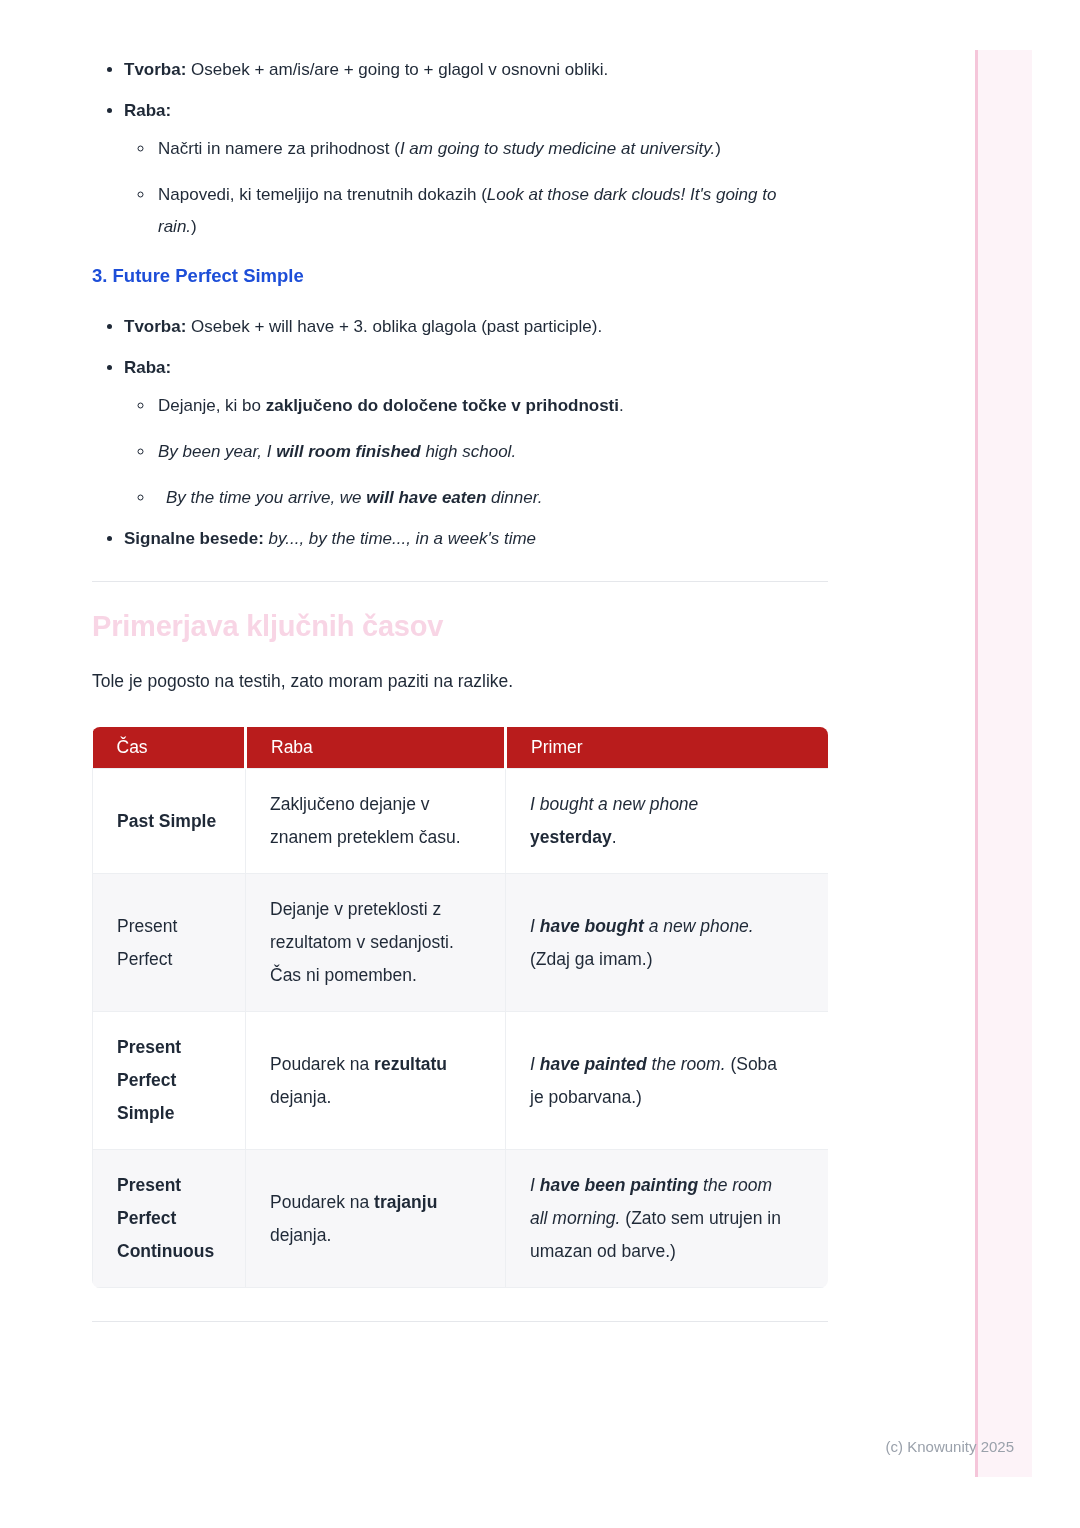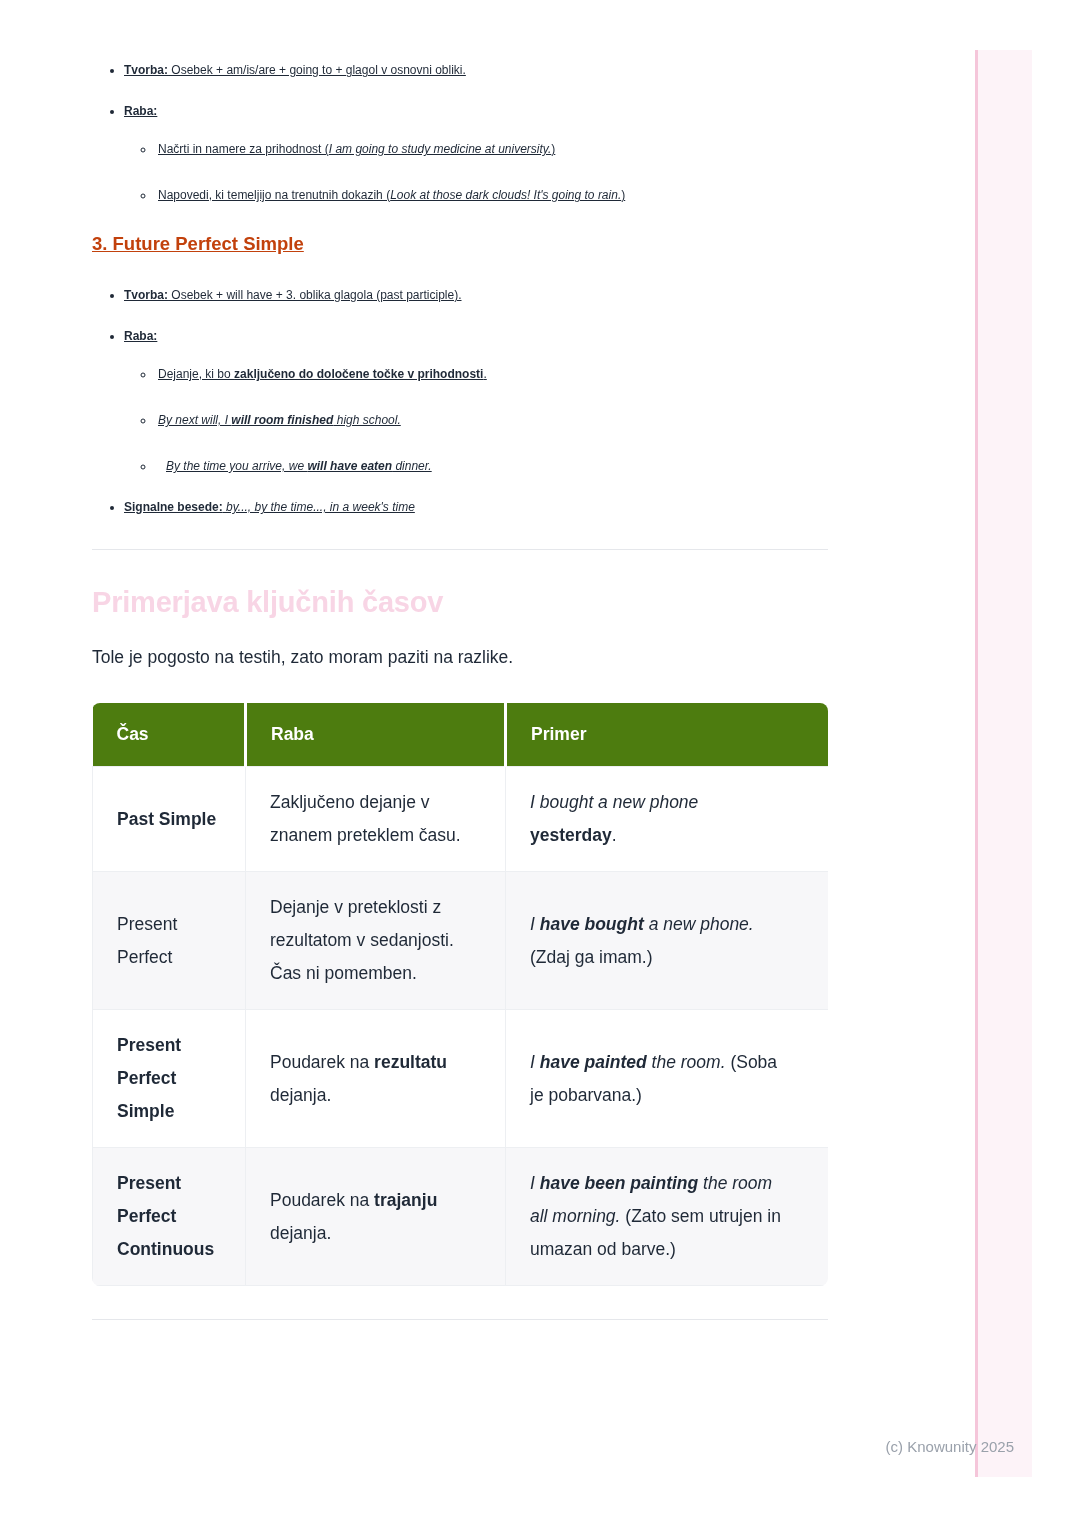--- a/index.html
+++ b/index.html
@@ -22,51 +22,50 @@
   }
   .content {
     position: absolute;
     left: 92px; top: 54px;
     width: 736px;
     z-index: 2;
   }
   ul.top-list {
     margin: 0; padding-left: 32px;
     list-style: disc;
-    font-size: 12px; line-height: 32px; text-decoration: underline;
+    font-size: 17px; line-height: 32px;
   }
   ul.top-list > li { margin-bottom: 9px; }
   ul.sub-list {
     list-style: circle;
     padding-left: 31px;
     margin: 6px 0 6px 0;
   }
   ul.sub-list > li { margin-bottom: 14px; padding-left: 3px; max-width: 645px; }
   ul.sub-list > li:last-child { margin-bottom: 0; }
   h3.section-heading {
     font-size: 18.5px; font-weight: 700;
     margin: 22px 0 24px 0;
-    color: #c2410c;
-    text-decoration: underline;
+    color: #1d4ed8;
   }
   hr.divider {
     border: none;
     border-top: 1px solid #e5e7eb;
     margin: 26px 0 0 0;
   }
   hr.divider-bottom {
     border: none;
     border-top: 1px solid #e5e7eb;
     margin: 33px 0 0 0;
   }
   h2.comparison-heading {
     color: #f8d5e5;
     font-size: 29px;
     font-weight: 700;
-    margin: 36px 0 0 0;
+    margin: 28px 0 0 0;
     letter-spacing: -0.2px;
   }
   p.intro {
     font-size: 17.5px;
     line-height: 32px;
     margin: 22px 0 0 0;
   }
   .table-wrap {
     margin-top: 30px;
     width: 736px;
@@ -75,26 +74,26 @@
   }
   table.comparison-table {
     border-collapse: collapse;
     width: 736px;
     table-layout: fixed;
   }
   table.comparison-table col.c1 { width: 153px; }
   table.comparison-table col.c2 { width: 260px; }
   table.comparison-table col.c3 { width: 323px; }
   table.comparison-table thead th {
-    background: #4d7c0f;
+    background: #b91c1c;
     color: #ffffff;
     font-size: 17.5px;
-    font-weight: 700;
+    font-weight: 400;
     text-align: left;
-    padding: 21px 24px;
+    padding: 10px 24px;
     border-right: 3px solid #ffffff;
   }
   table.comparison-table thead th:last-child { border-right: none; }
   table.comparison-table tbody td {
     font-size: 17.5px;
     line-height: 33px;
     padding: 19px 24px;
     vertical-align: middle;
     border: 1px solid #edeff2;
     background: #ffffff;
@@ -131,21 +130,21 @@
   </ul>
 
   <h3 class="section-heading">3. Future Perfect Simple</h3>
 
   <ul class="top-list">
     <li><span style="font-weight: 700;">Tvorba:</span><span> Osebek + will have + 3. oblika glagola (past participle).</span></li>
     <li>
       <span><span style="font-weight: 700;">Raba:</span></span>
       <ul class="sub-list">
         <li><span>Dejanje, ki bo </span><span style="font-weight: 700;">zaključeno do določene točke v prihodnosti</span><span>.</span></li>
-        <li><span style="font-style: italic;">By next will, I </span><span style="font-weight: 700; font-style: italic;">will room finished</span><span style="font-style: italic;"> high school.</span></li>
+        <li><span style="font-style: italic;">By been year, I </span><span style="font-weight: 700; font-style: italic;">will room finished</span><span style="font-style: italic;"> high school.</span></li>
         <li><span style="font-style: italic; margin-left: 8px;">By the time you arrive, we </span><span style="font-weight: 700; font-style: italic;">will have eaten</span><span style="font-style: italic;"> dinner.</span></li>
       </ul>
     </li>
     <li><span style="font-weight: 700;">Signalne besede:</span><span style="font-style: italic;"> by..., by the time..., in a week's time</span></li>
   </ul>
 
   <hr class="divider">
 
   <h2 class="comparison-heading">Primerjava ključnih časov</h2>
 

